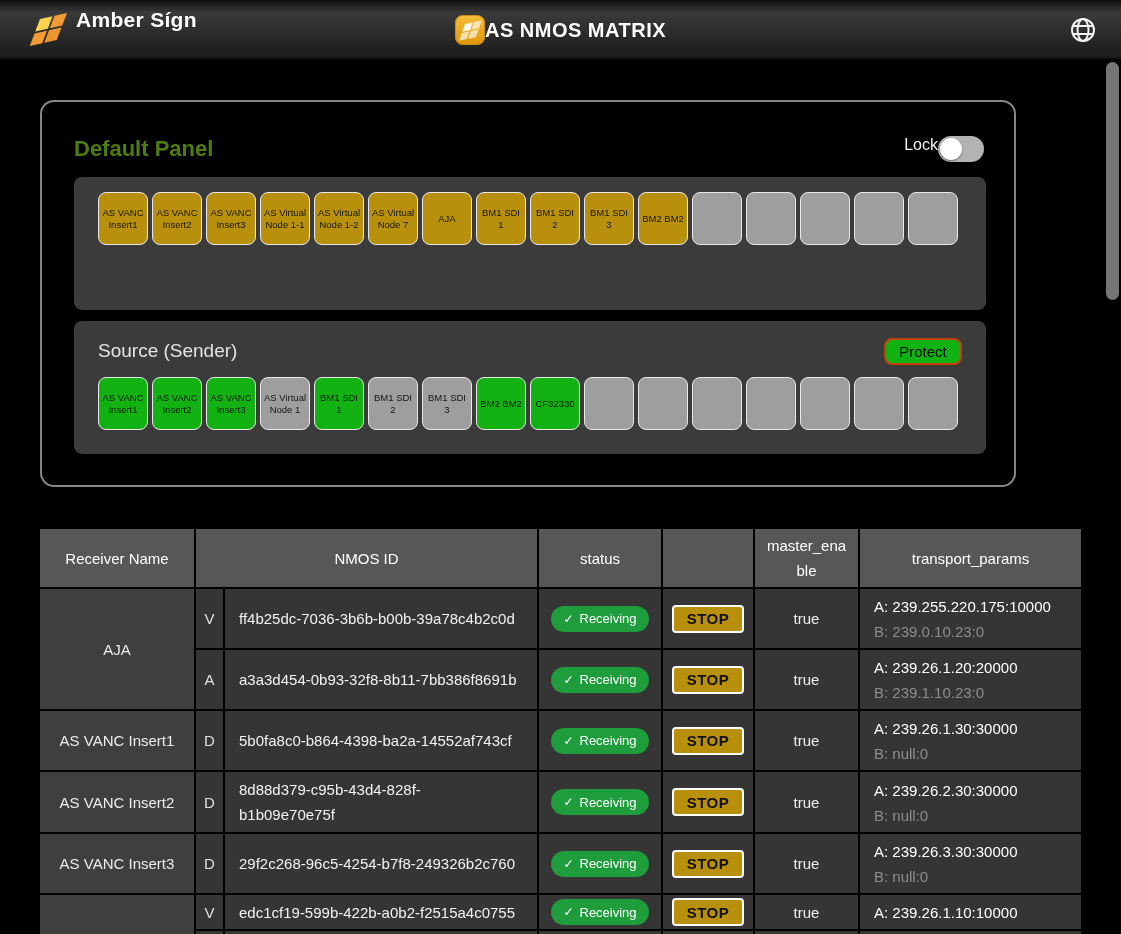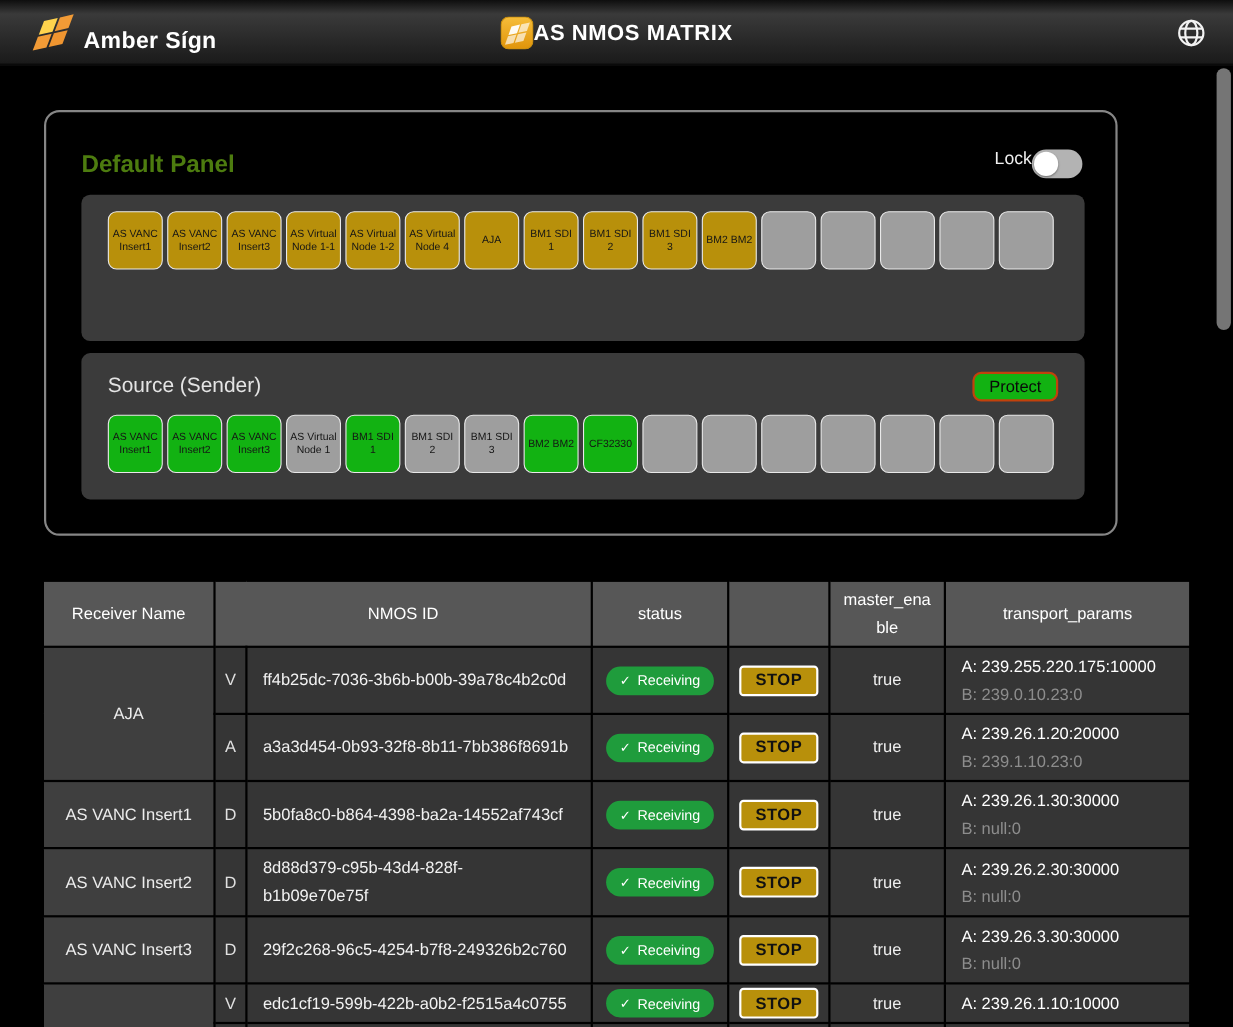--- a/index.html
+++ b/index.html
@@ -4,21 +4,21 @@
 <style>
   * { margin:0; padding:0; box-sizing:border-box; }
   html,body { width:1121px; height:934px; overflow:hidden; background:#000;
     font-family:"Liberation Sans", sans-serif; }
   .viewport { position:relative; width:1121px; height:934px; background:#000; overflow:hidden; }
 
   
   .appbar { position:absolute; left:0; top:0; width:1121px; height:60px;
     background:linear-gradient(180deg,#0e0e0e 0%,#3a3a3a 22%,#2a2a2a 60%,#1a1a1a 100%);
     border-bottom:2px solid #0a0a0a; display:flex; align-items:center; }
-  .brand { position:absolute; left:26px; top:8px; display:flex; align-items:flex-end; gap:6px; }
+  .brand { position:absolute; left:26px; top:8px; display:flex; align-items:flex-start; gap:6px; }
   .brand-text { color:#fff; font-size:21px; font-weight:bold; letter-spacing:.3px; }
   .apptitle { position:absolute; left:0; right:0; top:0; height:60px;
     display:flex; align-items:center; justify-content:center; }
   .apptitle-text { color:#fff; font-size:20px; font-weight:bold; letter-spacing:.5px; }
   .globe-btn { position:absolute; right:24px; top:16px; width:28px; height:28px; cursor:pointer; }
 
   
   .scroll-thumb { position:absolute; left:1106px; top:62px; width:13px; height:238px;
     background:#757575; border-radius:7px; }
 
@@ -145,21 +145,21 @@
       </div>
     </div>
 
     <div class="section dest">
       <div class="btn-row">
         <div class="pbtn amber">AS VANC Insert1</div>
         <div class="pbtn amber">AS VANC Insert2</div>
         <div class="pbtn amber">AS VANC Insert3</div>
         <div class="pbtn amber">AS Virtual Node 1-1</div>
         <div class="pbtn amber">AS Virtual Node 1-2</div>
-        <div class="pbtn amber">AS Virtual Node 4</div>
+        <div class="pbtn amber">AS Virtual Node 7</div>
         <div class="pbtn amber">AJA</div>
         <div class="pbtn amber">BM1 SDI 1</div>
         <div class="pbtn amber">BM1 SDI 2</div>
         <div class="pbtn amber">BM1 SDI 3</div>
         <div class="pbtn amber">BM2 BM2</div>
         <div class="pbtn empty"></div>
         <div class="pbtn empty"></div>
         <div class="pbtn empty"></div>
         <div class="pbtn empty"></div>
         <div class="pbtn empty"></div>

